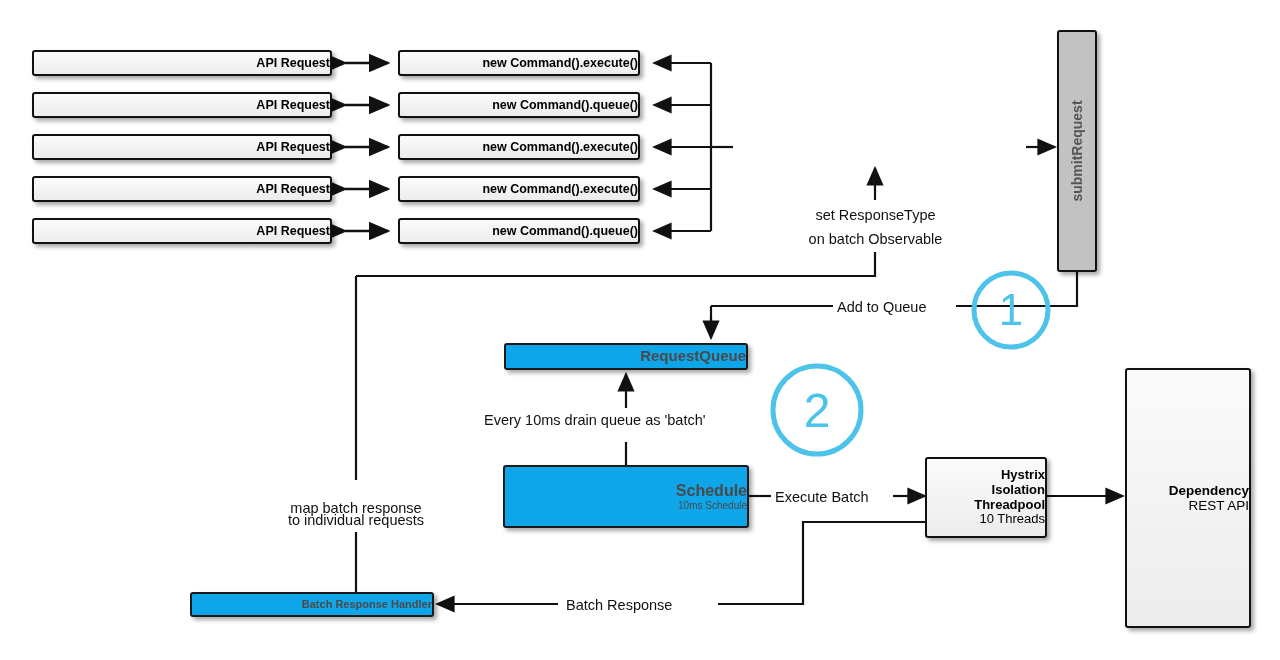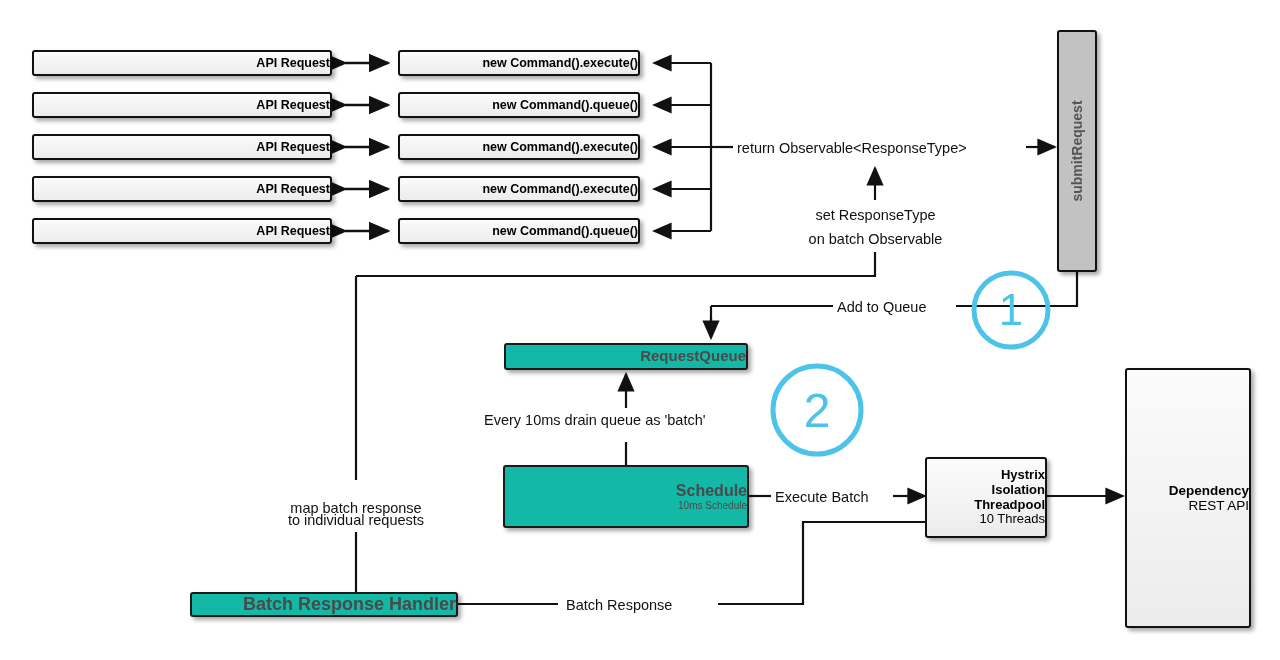--- a/index.html
+++ b/index.html
@@ -23,21 +23,21 @@
     justify-content:center;
     text-align:center;
     box-shadow:3px 3px 4px rgba(0,0,0,.35);
     line-height:1.12;
   }
   .box.light{
     background:linear-gradient(to bottom,#fbfbfb 0%,#ececec 100%);
     color:#000;
   }
   .box.gray{
-    background:#14b8a6;
+    background:#0ea5e9;
     color:#4a4a4a;
     border-color:#1a1a1a;
   }
   .box .t1{font-weight:bold;}
   .box .t2{font-weight:normal;}
 
   .api{font-size:12.5px;font-weight:bold;}
   .cmd{font-size:12.5px;font-weight:bold;}
 
   
@@ -203,25 +203,24 @@
     <span class="t1">Isolation</span>
     <span class="t1">Threadpool</span>
     <span class="t2">10 Threads</span>
   </div>
 
   <div class="box light" style="left:1125px;top:368px;width:126px;height:260px;font-size:13.5px;">
     <span class="t1">Dependency</span>
     <span class="t2">REST API</span>
   </div>
 
-  <div class="box gray" style="left:190px;top:592px;width:268px;height:25px;font-size:18px;">
+  <div class="box gray" style="left:190px;top:592px;width:244px;height:25px;font-size:11px;">
     <span class="t1">Batch Response Handler</span>
   </div>
 
-  <div class="lbl" style="left:737px;top:139px;">return Observable&lt;ResponseType&gt;</div>
 
   <div class="lbl ctr" style="left:798px;top:206px;width:155px;">set ResponseType</div>
   <div class="lbl ctr" style="left:798px;top:230px;width:155px;">on batch Observable</div>
 
   <div class="lbl" style="left:837px;top:298px;">Add to Queue</div>
 
   <div class="lbl" style="left:484px;top:411px;">Every 10ms drain queue as 'batch'</div>
 
   <div class="lbl" style="left:775px;top:488px;">Execute Batch</div>
 

